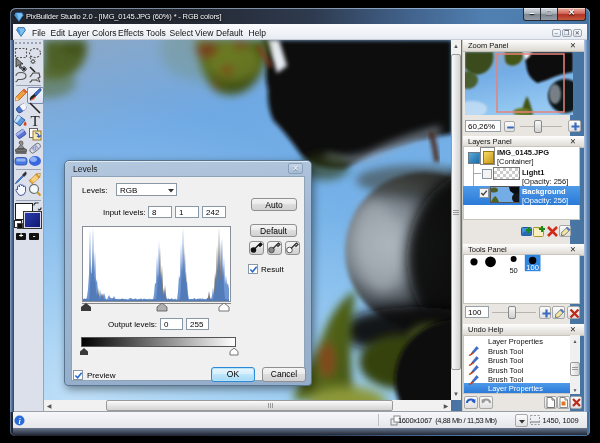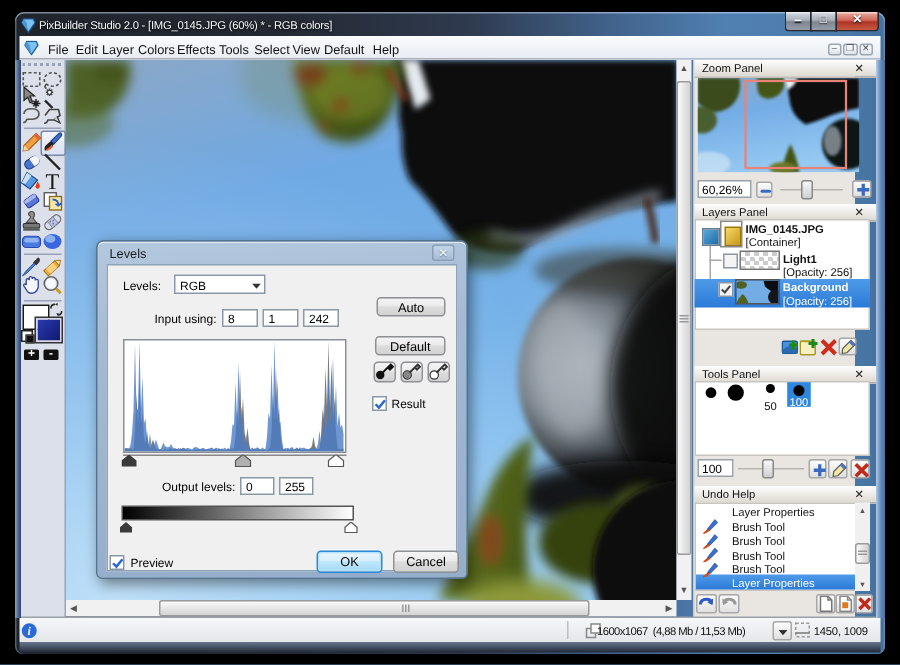--- a/index.html
+++ b/index.html
@@ -298,21 +298,21 @@
     <div id="dlgclient"></div>
     <div id="dlgtitle">
         <span>Levels</span>
       </div>
     <div id="dlgx">✕</div>
     <span class="lbl" style="left:17px;top:25px">Levels:</span>
     <div class="tbox" style="left:51px;top:22px;width:61px;height:13px;padding-top:2px">RGB</div>
     <svg class="abs" style="left:103px;top:27.5px" width="6" height="4">
         <polygon points="0,0 6,0 3,3.5" fill="#333"></polygon>
       </svg>
-    <span class="lbl" style="left:38px;top:47px">Input using:</span>
+    <span class="lbl" style="left:38px;top:47px">Input levels:</span>
     <div class="tbox" style="left:83px;top:44.5px;width:24px;height:12px">8</div>
     <div class="tbox" style="left:110px;top:44.5px;width:24px;height:12px">1</div>
     <div class="tbox" style="left:137px;top:44.5px;width:24px;height:12px">242</div>
     <div class="abs" style="left:17px;top:65px;width:149px;height:76px;background:#fff;border:1px solid #898f98;box-sizing:border-box">
       <svg width="147" height="74" style="position:absolute;left:0;top:0">
         <path d="M0,74 L0,72.3 L1,72.2 L2,72.1 L3,71.9 L4,72.2 L5,71.9 L6,73.2 L7,59.8 L8,36.0 L9,55.2 L10,24.0 L11,55.2 L12,48.0 L13,64.2 L14,68.8 L15,60.0 L16,68.8 L17,72.2 L18,69.1 L19,66.0 L20,69.1 L21,72.2 L22,72.1 L23,73.0 L24,72.3 L25,73.0 L26,73.2 L27,72.0 L28,72.9 L29,72.9 L30,71.8 L31,72.0 L32,72.8 L33,71.9 L34,72.4 L35,72.3 L36,72.9 L37,71.9 L38,72.2 L39,71.8 L40,71.9 L41,72.8 L42,72.7 L43,73.0 L44,73.0 L45,73.1 L46,72.8 L47,72.4 L48,73.2 L49,72.3 L50,72.7 L51,72.8 L52,72.1 L53,72.5 L54,72.8 L55,72.5 L56,72.2 L57,73.1 L58,71.8 L59,73.2 L60,72.2 L61,72.0 L62,73.2 L63,72.1 L64,72.7 L65,72.4 L66,73.2 L67,73.1 L68,72.9 L69,71.9 L70,72.9 L71,72.1 L72,71.9 L73,71.9 L74,63.5 L75,46.0 L76,53.8 L77,20.0 L78,53.8 L79,38.0 L80,60.5 L81,68.0 L82,58.0 L83,68.0 L84,73.1 L85,72.7 L86,72.3 L87,71.9 L88,72.7 L89,71.9 L90,72.4 L91,72.8 L92,72.8 L93,73.0 L94,73.1 L95,73.0 L96,72.2 L97,71.8 L98,59.8 L99,36.0 L100,53.0 L101,18.0 L102,53.0 L103,44.0 L104,62.8 L105,72.0 L106,72.6 L107,72.6 L108,73.1 L109,71.9 L110,73.2 L111,72.5 L112,72.0 L113,73.0 L114,72.2 L115,71.9 L116,72.3 L117,72.1 L118,73.1 L119,72.6 L120,73.0 L121,72.0 L122,72.8 L123,72.6 L124,71.8 L125,70.2 L126,64.0 L127,70.2 L128,72.5 L129,72.2 L130,72.5 L131,63.5 L132,46.0 L133,53.0 L134,18.0 L135,44.8 L136,0.0 L137,44.8 L138,14.0 L139,51.5 L140,38.0 L141,60.5 L142,72.1 L143,72.0 L144,72.7 L145,72.1 L146,72.1 L146,74 Z" fill="#7b7b7b"></path>
         <path d="M0,74 L0,71.9 L1,71.6 L2,71.6 L3,72.5 L4,69.5 L5,62.0 L6,47.0 L7,2.0 L8,47.0 L9,45.5 L10,0.0 L11,45.5 L12,24.0 L13,55.2 L14,52.0 L15,65.8 L16,69.5 L17,62.0 L18,69.5 L19,71.6 L20,69.1 L21,66.0 L22,69.1 L23,72.2 L24,72.6 L25,70.3 L26,68.0 L27,70.3 L28,71.0 L29,71.1 L30,70.9 L31,69.0 L32,70.9 L33,72.2 L34,71.7 L35,72.5 L36,71.5 L37,72.7 L38,72.5 L39,71.3 L40,72.1 L41,72.0 L42,71.7 L43,71.9 L44,72.1 L45,72.7 L46,71.5 L47,71.1 L48,71.0 L49,71.6 L50,72.2 L51,72.1 L52,71.6 L53,71.6 L54,72.6 L55,72.4 L56,72.1 L57,71.9 L58,71.3 L59,71.9 L60,72.7 L61,71.3 L62,72.0 L63,71.9 L64,72.4 L65,72.0 L66,72.1 L67,71.4 L68,72.6 L69,71.8 L70,72.5 L71,67.2 L72,56.0 L73,56.8 L74,28.0 L75,51.5 L76,14.0 L77,51.5 L78,44.0 L79,62.8 L80,69.5 L81,62.0 L82,69.5 L83,71.1 L84,72.5 L85,71.1 L86,72.1 L87,72.5 L88,71.5 L89,71.2 L90,72.8 L91,72.3 L92,71.4 L93,72.2 L94,72.4 L95,64.2 L96,48.0 L97,52.2 L98,16.0 L99,45.5 L100,0.0 L101,45.5 L102,26.0 L103,56.0 L104,54.0 L105,66.5 L106,72.4 L107,71.9 L108,71.9 L109,71.7 L110,72.3 L111,71.1 L112,71.2 L113,72.5 L114,72.3 L115,71.2 L116,72.3 L117,71.1 L118,71.9 L119,71.5 L120,71.5 L121,72.4 L122,72.3 L123,72.3 L124,71.6 L125,71.6 L126,72.6 L127,71.2 L128,72.0 L129,68.8 L130,60.0 L131,68.8 L132,62.0 L133,42.0 L134,62.0 L135,54.5 L136,22.0 L137,54.5 L138,50.0 L139,10.0 L140,50.0 L141,30.0 L142,57.5 L143,48.0 L144,58.0 L145,56.0 L146,62.0 L146,74 Z" fill="#4a7cc8" opacity="0.8"></path>
       </svg>
     </div>
     <div class="abs" style="left:17px;top:142px;width:149px;height:1px;background:#888"></div>

